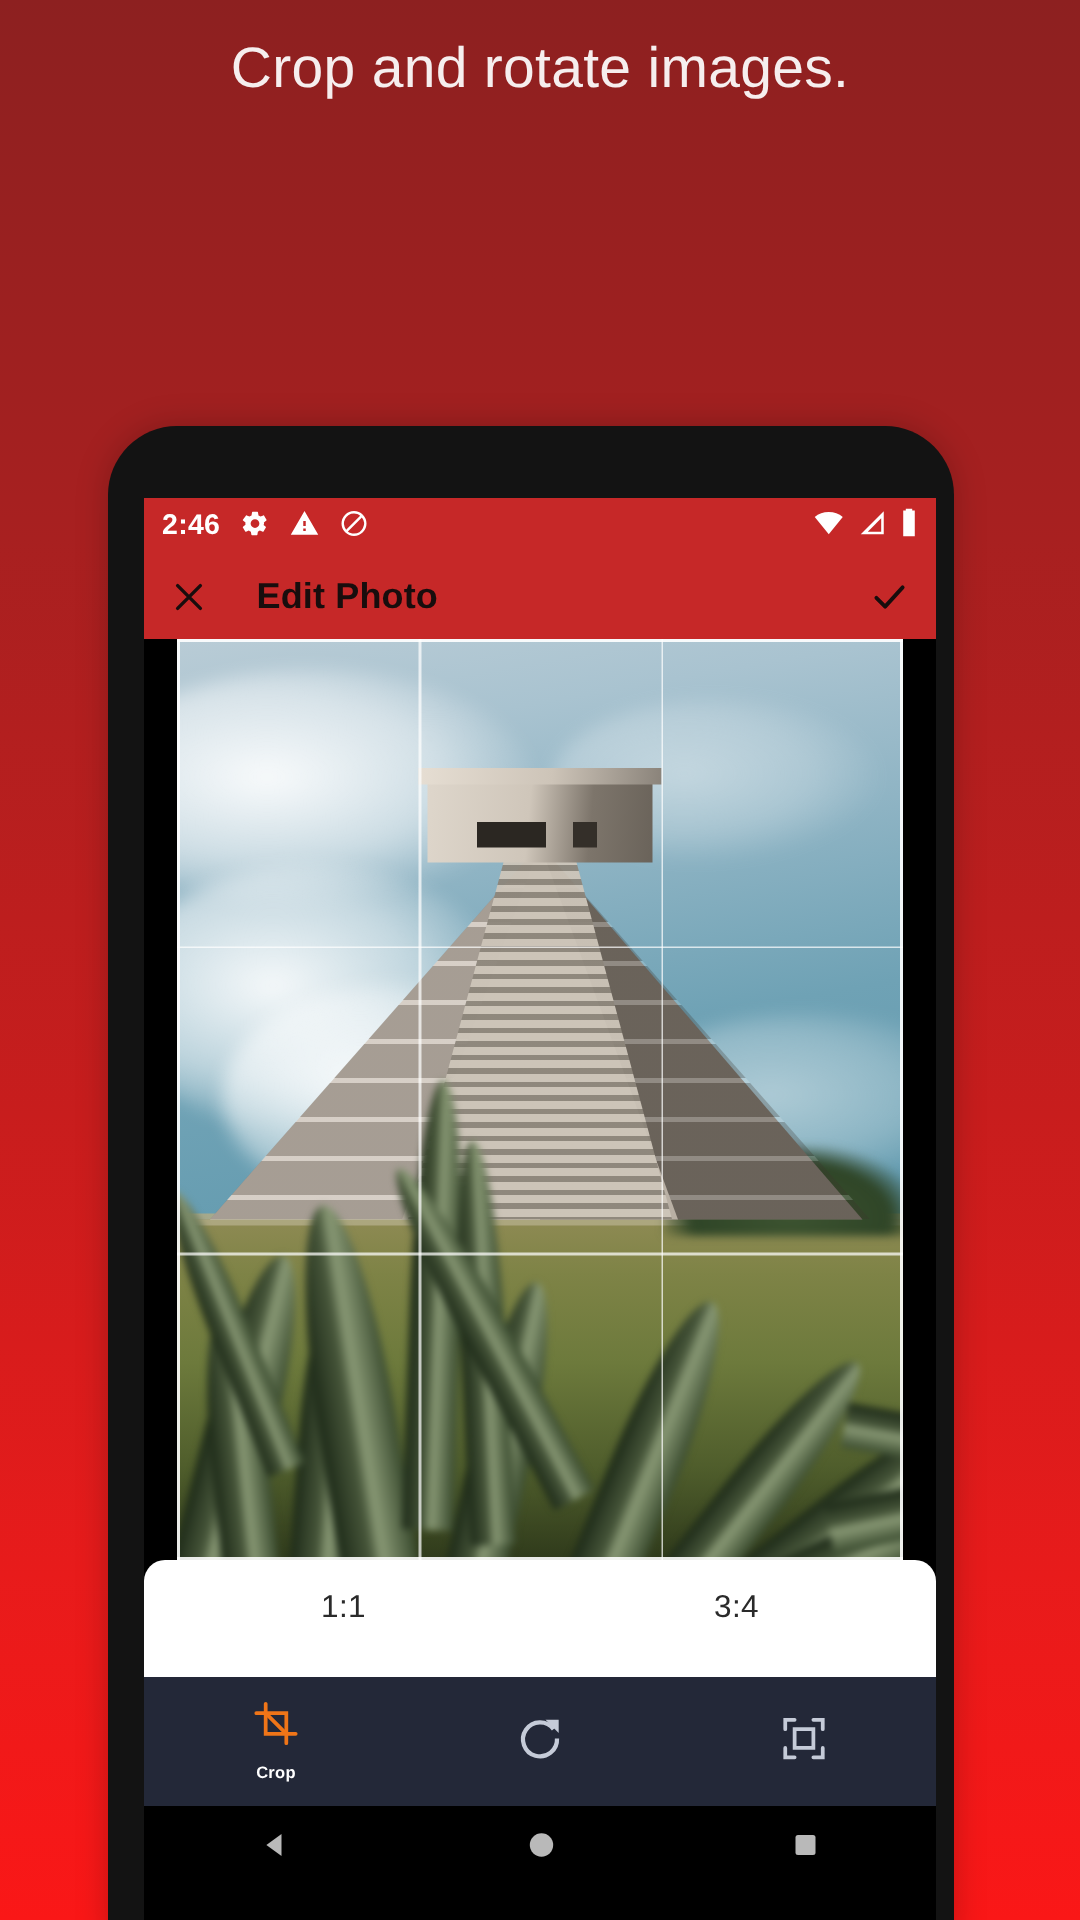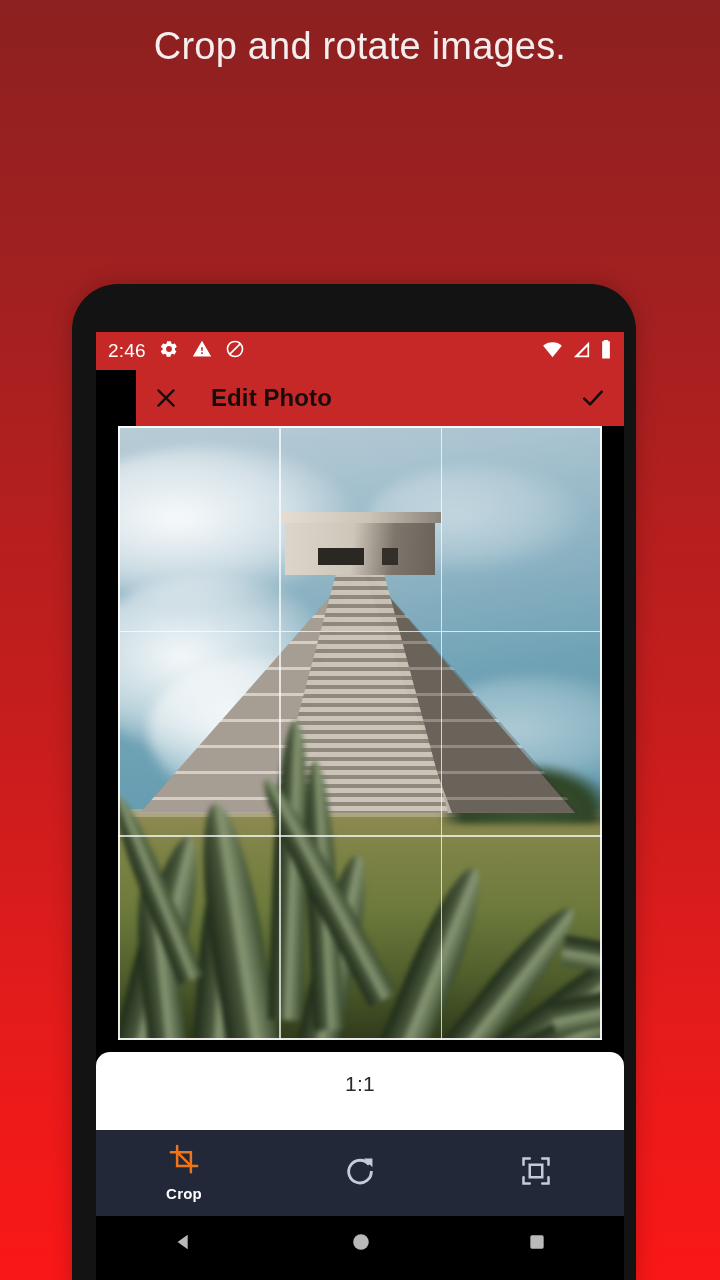--- a/index.html
+++ b/index.html
@@ -29,28 +29,27 @@
     background:#000; overflow:hidden;
   }
 
   
   .statusbar {
     position:relative; height:38px; background:#c62828;
     display:flex; align-items:center; padding:0 12px 0 12px;
   }
   .status-left { display:flex; align-items:center; gap:13px; }
   .status-right { margin-left:auto; display:flex; align-items:center; gap:9px; }
-  .clock { color:#fff; font-size:19px; font-weight:400; letter-spacing:.2px; }
+  .clock { color:#fff; font-size:19px; font-weight:700; letter-spacing:.2px; }
   .sicon { display:block; }
 
   
   .appbar {
     height:56px; background:#c62828; display:flex; align-items:center;
     padding:0 17px;
-    margin-left:40px;
   }
   .appbar-title {
     color:#180d0d; font-size:24px; font-weight:700; margin-left:32px; letter-spacing:.1px;
   }
   .appbar-spacer { flex:1; }
   .icon-btn { display:flex; align-items:center; justify-content:center; cursor:pointer; }
 
   
   .stage {
     position:relative; height:614px; background:#000;
@@ -156,42 +155,42 @@
   .grid .et { left:0; top:0; width:100%; height:2px; }
   .grid .eb { left:0; bottom:0; width:100%; height:2px; }
   .grid .el { left:0; top:0; width:2px; height:100%; }
   .grid .er { right:0; top:0; width:2px; height:100%; }
   .grid .gv { position:absolute; top:0; width:1.5px; height:100%; background:rgba(255,255,255,.72); }
   .grid .gh { position:absolute; left:0; height:1.5px; width:100%; background:rgba(255,255,255,.72); }
 
   
   .ratiobar {
     position:relative; height:78px; background:#fff;
-    border-radius:14px 14px 0 0; margin-top:12px;
+    border-radius:14px 14px 0 0; margin-top:0;
     display:flex; align-items:flex-start; padding:0 22px;gap:40px;
   }
   .ratio {
     flex:1; text-align:center; padding-top:20px; cursor:pointer; position:relative;
     font-size:21px; color:#2a2a2a; letter-spacing:.3px;
   }
   .ratio.sel { color:#ef7518; font-size:20px; }
   .ratio .dot {
     position:absolute; left:50%; top:53px; width:11px; height:11px;
     border-radius:50%; background:#ef7518; transform:translateX(-50%);
   }
 
   
   .toolbar {
     height:86px; background:#232838; display:flex; align-items:center;
   }
   .tool {
     flex:1; display:flex; flex-direction:column; align-items:center;
     justify-content:center; gap:7px; cursor:pointer;
   }
-  .tool-label { font-size:15px; font-weight:700; color:#ffffff; letter-spacing:.2px;text-align:right; }
+  .tool-label { font-size:11px; font-weight:700; color:#ffffff; letter-spacing:.2px;text-align:right; }
 
   
   .navbar {
     height:52px; background:#000; display:flex; align-items:center;
     justify-content:space-around;
   }
   .nav-btn { display:flex; align-items:center; justify-content:center; cursor:pointer; }
 </style>
 </head>
 <body>
@@ -306,20 +305,23 @@
           <div class="gh" style="top:33.33%"></div>
           <div class="gh" style="top:66.66%"></div>
         </div>
       </div>
     </div>
 
     <div class="ratiobar">
       <div class="ratio">
         <span>1:1</span>
       </div>
+      <div class="ratio">
+        <span>3:4</span>
+      </div>
     </div>
 
     <div class="toolbar">
       <div class="tool">
         <span>
           <svg width="30" height="30" viewBox="0 0 24 24">
             <path fill="none" stroke="#ef7518" stroke-width="2" stroke-linecap="round" d="M6.5 1.5v16h16M1.5 6.5h16v16"></path>
             <path fill="none" stroke="#ef7518" stroke-width="2" stroke-linecap="round" d="M6.5 6.5l11 11"></path>
           </svg>
         </span>

